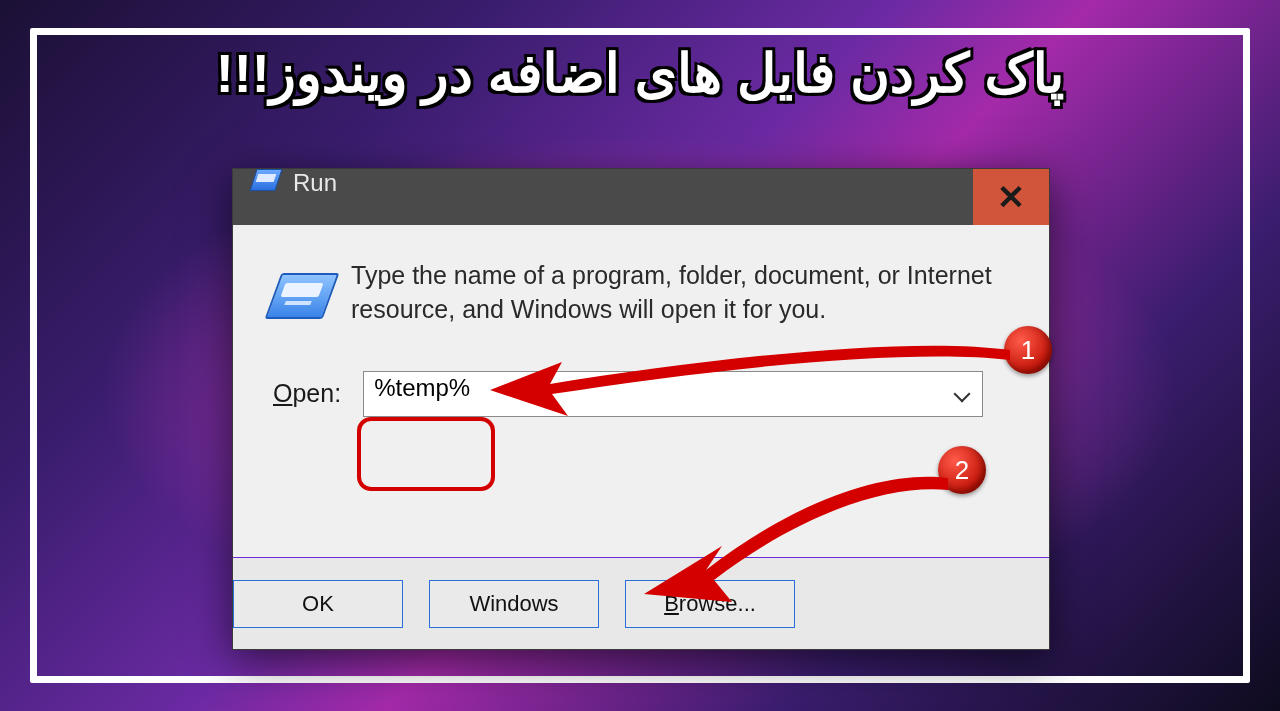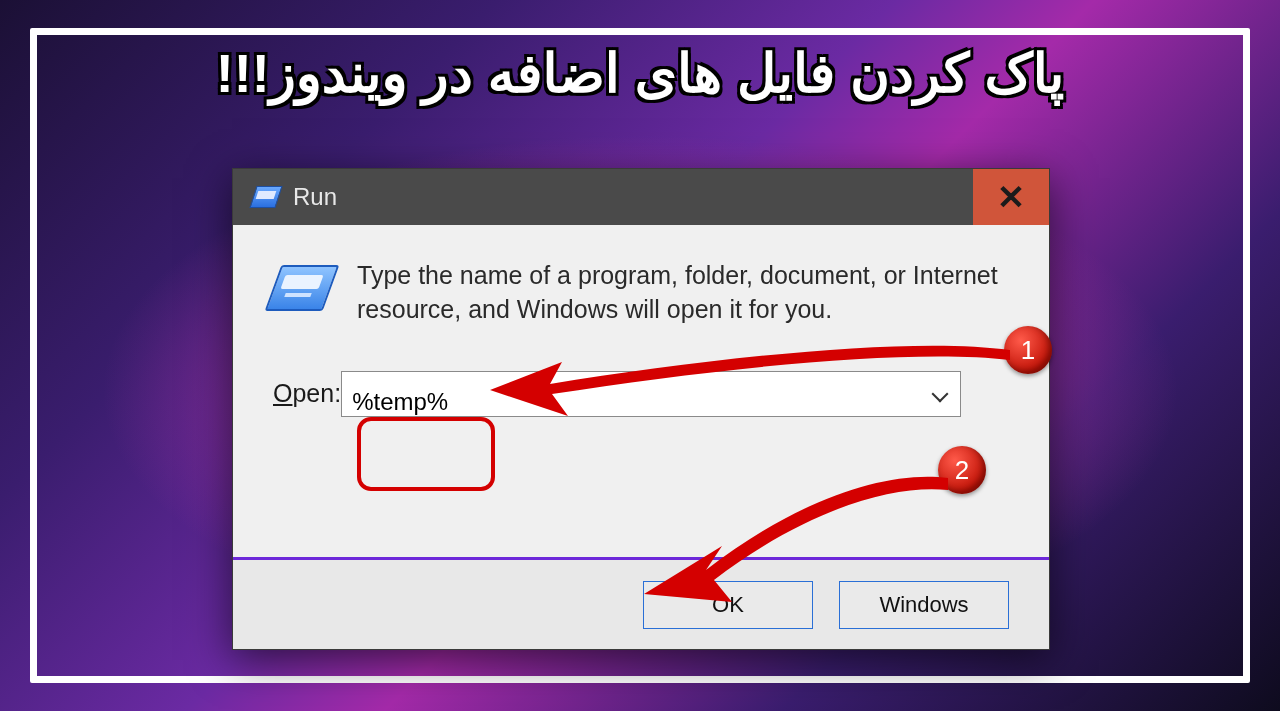--- a/index.html
+++ b/index.html
@@ -8,52 +8,52 @@
       radial-gradient(ellipse 70% 60% at 50% 55%, #e83fc4 0%, rgba(232,63,196,0) 60%),
       linear-gradient(135deg,#1b1035 0%,#3a1d6e 25%,#6b2aa3 45%,#a42aa9 55%,#3a1d6e 75%,#0e0b1e 100%)}
   .frame{position:absolute;left:30px;top:28px;right:30px;bottom:28px;border:7px solid #fff;border-radius:2px}
   .title{position:absolute;left:0;right:0;top:44px;text-align:center;color:#fff;font-weight:700;
          font-size:54px;line-height:1.1;direction:rtl;
          text-shadow:0 0 2px #000,2px 2px 0 #000,-2px 2px 0 #000,2px -2px 0 #000,-2px -2px 0 #000,
                      3px 3px 0 #000,-3px 3px 0 #000,3px -3px 0 #000,-3px -3px 0 #000}
   
   .dlg{position:absolute;left:232px;top:168px;width:816px;height:480px;background:#f0f0f0;
        box-shadow:0 10px 40px rgba(0,0,0,.6);border:1px solid #3a3a3a}
-  .titlebar{height:56px;background:#4a4a4a;display:flex;align-items:center;position:relative}
+  .titlebar{height:56px;background:#4a4a4a;display:flex;position:relative}
   .tb-icon{width:26px;height:22px;margin:0 14px 0 20px;position:relative}
   .tb-icon:before{content:"";position:absolute;inset:0;background:linear-gradient(#6aa9ff,#2a6fe0);
                   transform:skewX(-18deg);border:1px solid #1d4fa3}
   .tb-icon:after{content:"";position:absolute;left:4px;top:5px;right:4px;height:8px;background:#dfe9ff;
                  transform:skewX(-18deg)}
   .tb-title{color:#e8e8e8;font-size:24px}
   .close{position:absolute;right:0;top:0;width:76px;height:56px;background:#d0553a;color:#1b1b1b;
          display:flex;align-items:center;justify-content:center;font-size:34px;font-weight:700;cursor:pointer}
   .body{position:relative;padding:34px 40px 0 40px;height:calc(100% - 56px);box-sizing:border-box}
-  .hint-row{display:flex;gap:26px;align-items:flex-start}
+  .hint-row{display:flex;gap:20px;align-items:center}
   .run-icon{width:58px;height:46px;position:relative;flex-shrink:0;margin-top:6px}
   .run-icon .a{position:absolute;inset:0;background:linear-gradient(#8fc4ff,#3a84e8);
                transform:skewX(-20deg);border:2px solid #1d5bbd;border-radius:3px}
   .run-icon .b{position:absolute;left:10px;right:10px;top:10px;height:14px;background:#eaf3ff;
                transform:skewX(-20deg);border-radius:2px}
   .run-icon .c{position:absolute;left:12px;right:20px;top:28px;height:4px;background:#cfe3ff;
                transform:skewX(-20deg)}
   .hint{color:#2a2a2a;font-size:25px;line-height:1.35}
-  .open-row{display:flex;align-items:center;margin-top:44px}
+  .open-row{display:flex;align-items:center;gap:22px;margin-top:44px}
   .open-lbl{font-size:25px;color:#1a1a1a}
   .open-lbl .u{text-decoration:underline}
   .combo{position:relative;width:620px;height:46px;background:#fff;border:1px solid #8a8a8a;
-         display:flex;align-items:flex-end;padding:0 34px 0 10px;box-sizing:border-box}
+         display:flex;align-items:center;padding:0 34px 12px 10px;box-sizing:border-box}
   .combo .val{font-size:24px;color:#000}
   .combo .chev{position:absolute;right:10px;top:50%;transform:translateY(-50%);width:16px;height:16px}
   .combo .chev:before{content:"";position:absolute;left:0;top:2px;width:10px;height:10px;
                       border-right:2px solid #333;border-bottom:2px solid #333;transform:rotate(45deg)}
   .ring{position:absolute;border:4px solid #d40000;border-radius:14px;pointer-events:none}
   .ring1{left:124px;top:192px;width:130px;height:66px}
-  .btnbar{position:absolute;left:0;right:0;bottom:0;height:92px;background:#e8e8e8;border-top:3px solid #6d28d9;
-          display:flex;align-items:center;justify-content:flex-end;gap:26px;padding-right:40px;box-sizing:border-box}
+  .btnbar{position:absolute;left:0;right:0;bottom:0;height:92px;background:#e8e8e8;border-top:1px solid #6d28d9;
+          display:flex;align-items:center;gap:26px;padding-right:40px;box-sizing:border-box}
   .btn{min-width:168px;height:46px;background:#eaeaea;border:1px solid #2a6fd6;color:#111;font-size:22px;
        display:flex;align-items:center;justify-content:center;cursor:pointer}
   .btn .u{text-decoration:underline}
   
   .badge{position:absolute;width:48px;height:48px;border-radius:50%;color:#fff;font-size:26px;font-weight:400;
          display:flex;align-items:center;justify-content:center;
          background:radial-gradient(circle at 35% 30%, #ff5a4a 0%, #c11307 70%);
          box-shadow:inset -3px -3px 6px rgba(0,0,0,.35), 0 2px 4px rgba(0,0,0,.4)}
   .arrow{position:absolute;overflow:visible;pointer-events:none}
   .arrow path{fill:#d40000}
@@ -98,20 +98,23 @@
 
       <div class="ring ring1"></div>
 
       <div class="btnbar">
         <div class="btn">
           <span>OK</span>
         </div>
         <div class="btn">
           <span>Windows</span>
         </div>
+        <div class="btn">
+          <span><span class="u">B</span><span>rowse...</span></span>
+        </div>
       </div>
     </div>
   </div>
 
   <div class="badge" style="left:1004px;top:326px">
     <span>1</span>
   </div>
   <div class="badge" style="left:938px;top:446px">
     <span>2</span>
   </div>

